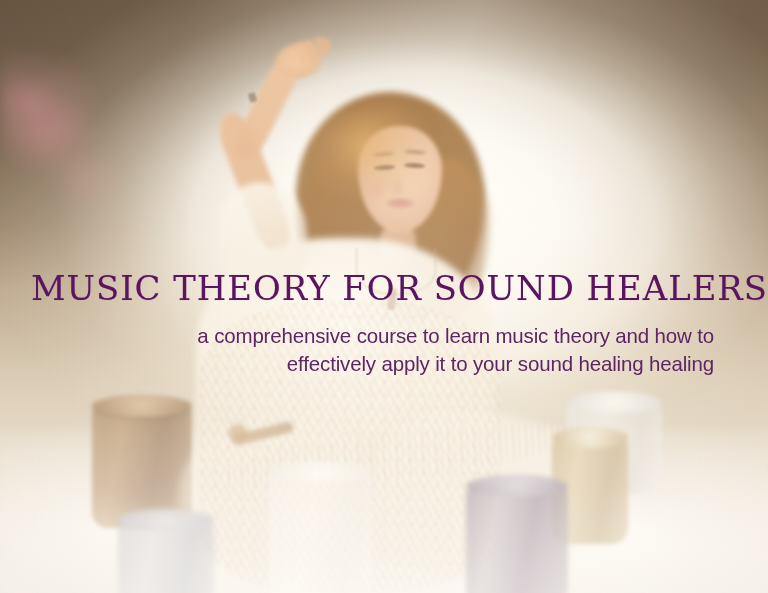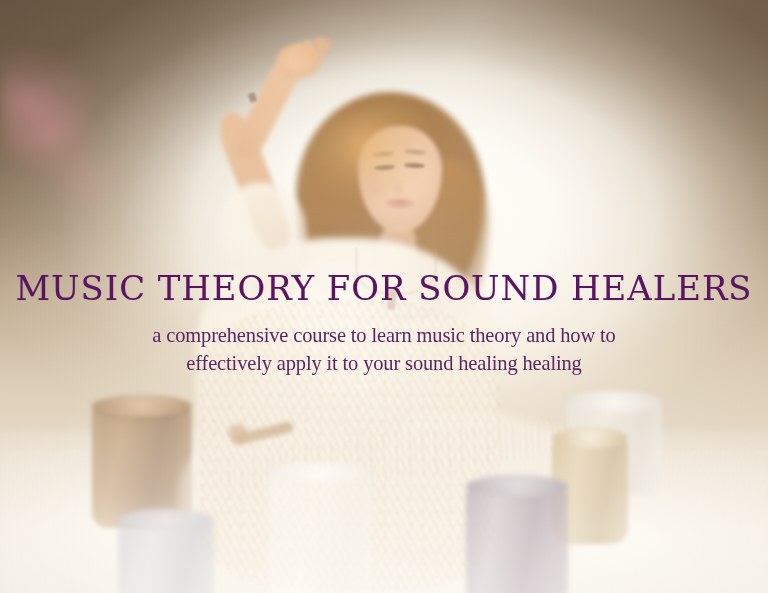--- a/index.html
+++ b/index.html
@@ -382,35 +382,35 @@
   .haze {
     background:
       radial-gradient(70% 55% at 52% 40%, rgba(255,250,240,0.22) 0%, rgba(255,250,240,0) 70%),
       linear-gradient(180deg, rgba(255,246,232,0.06) 0%, rgba(255,250,240,0.10) 55%, rgba(255,252,246,0.22) 100%);
   }
 
   
   .title {
     position: absolute;
     left: 0; right: 0; top: 272px;
-    text-align: center;
+    text-align: right;
     font-family: "DejaVu Serif", "Liberation Serif", serif;
     font-size: 41px;
     line-height: 1;
     letter-spacing: 1.0px;
     color: #5a1560;
     white-space: nowrap;
     transform: scaleX(1.035);
     text-shadow: 0 0 1px rgba(90,21,96,0.25);
   }
   .subtitle {
     position: absolute;
     left: 54px; right: 54px; top: 322px;
-    text-align: center;
-    font-family: Liberation Serif, serif;
+    text-align: right;
+    font-family: Liberation Sans, sans-serif;
     font-size: 21.5px;
     line-height: 29px;
     letter-spacing: -0.15px;
     color: #5b2663;
   }
   .sub-line { display: block; white-space: nowrap; }
 </style>
 </head>
 <body>
 

